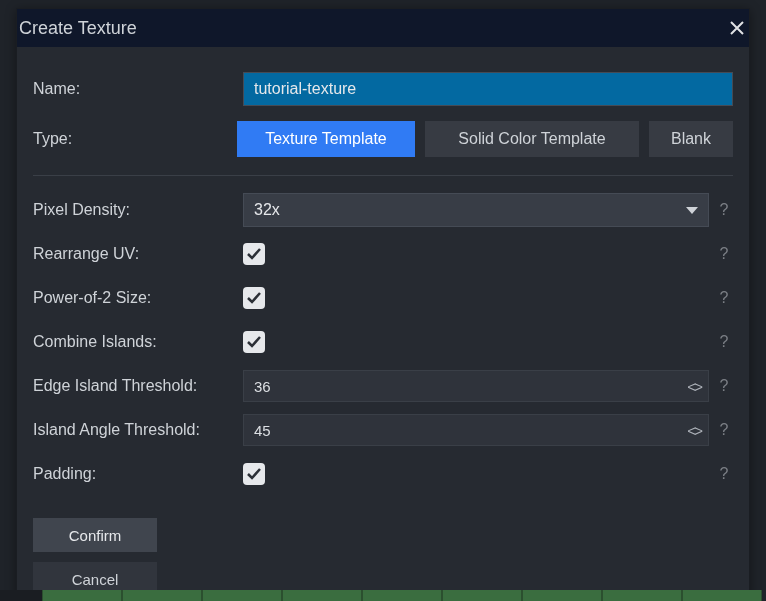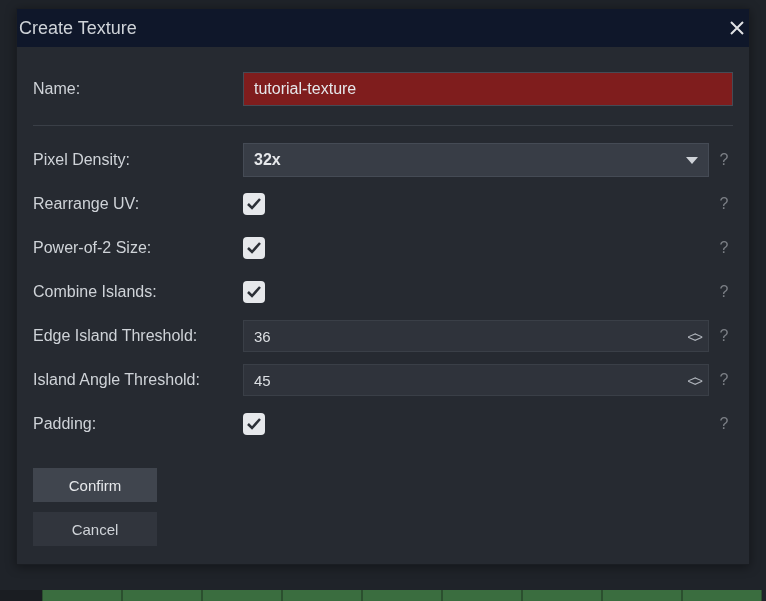--- a/index.html
+++ b/index.html
@@ -57,21 +57,21 @@
     width: 18px;
     text-align: center;
     color: #7b7f85;
     font-size: 16px;
     margin-left: 6px;
     cursor: pointer;
   }
   .text-input {
     flex: 1;
     height: 34px;
-    background: #7f1d1d;
+    background: #0369a1;
     border: 1px solid #454b55;
     color: #e6e8eb;
     padding: 12px 10px;
     font-size: 16px;
     font-family: inherit;
     outline: none;
   }
   .text-input.caret { caret-color: #fff; }
   .type-row { margin-top: 6px; }
   .type-group {
@@ -101,21 +101,20 @@
   }
   .select {
     flex: 1;
     height: 34px;
     background: #383d46;
     border: 1px solid #454b55;
     display: flex; align-items: center;
     padding: 0 10px;
     cursor: pointer;
     position: relative;
-    font-weight: bold;
   }
   .select-text { flex: 1; color: #e6e8eb; }
   .select-caret {
     width: 0; height: 0;
     border-left: 6px solid transparent;
     border-right: 6px solid transparent;
     border-top: 7px solid #cfd3d8;
   }
   .color-swatch-wrap {
     width: 56px; height: 28px;
@@ -209,20 +208,28 @@
 
   <div class="content">
 
     <div class="row">
       <div class="label">Name:</div>
       <div class="field">
         <input class="text-input caret" value="tutorial-texture" style="">
       </div>
     </div>
 
+    <div class="row type-row">
+      <div class="label">Type:</div>
+      <div class="type-group field">
+        <button class="type-btn t1 sel">Texture Template</button>
+        <button class="type-btn t2">Solid Color Template</button>
+        <button class="type-btn t3">Blank</button>
+      </div>
+    </div>
 
     <div class="divider"></div>
 
     <div class="row">
       <div class="label">Pixel Density:</div>
       <div class="field">
         <div class="select">
           <div class="select-text">32x</div>
           <div class="select-caret"></div>
         </div>

